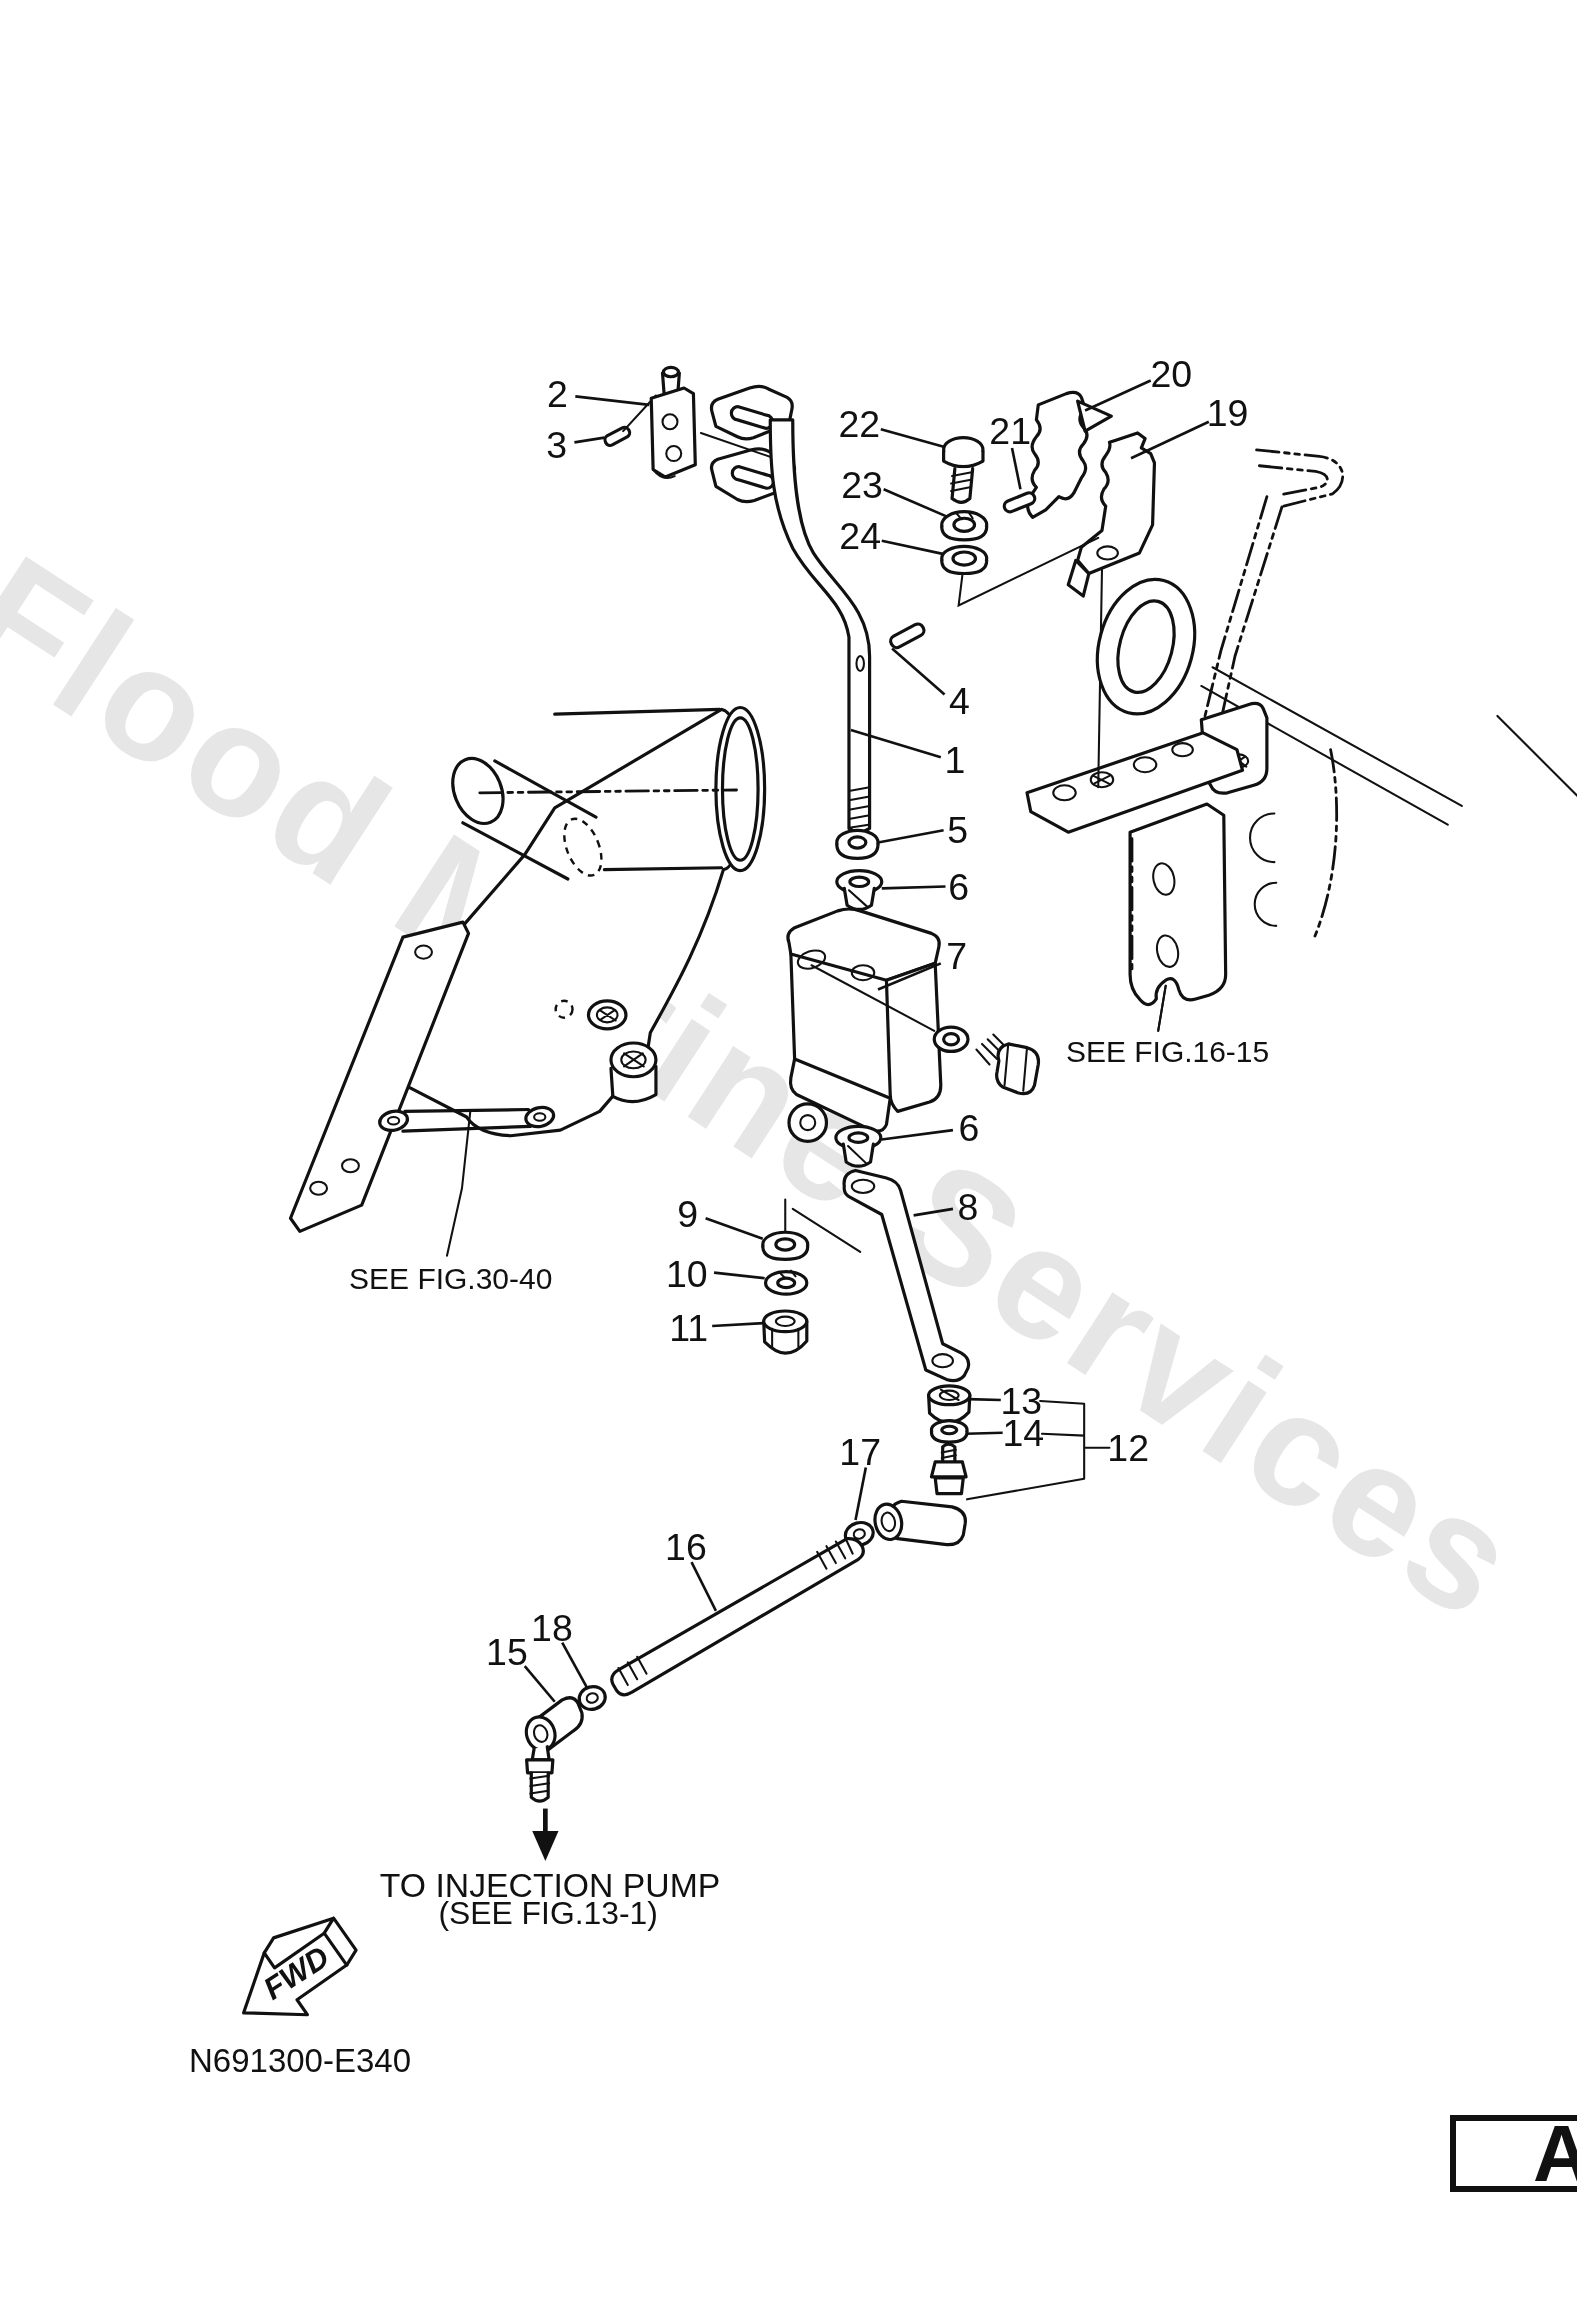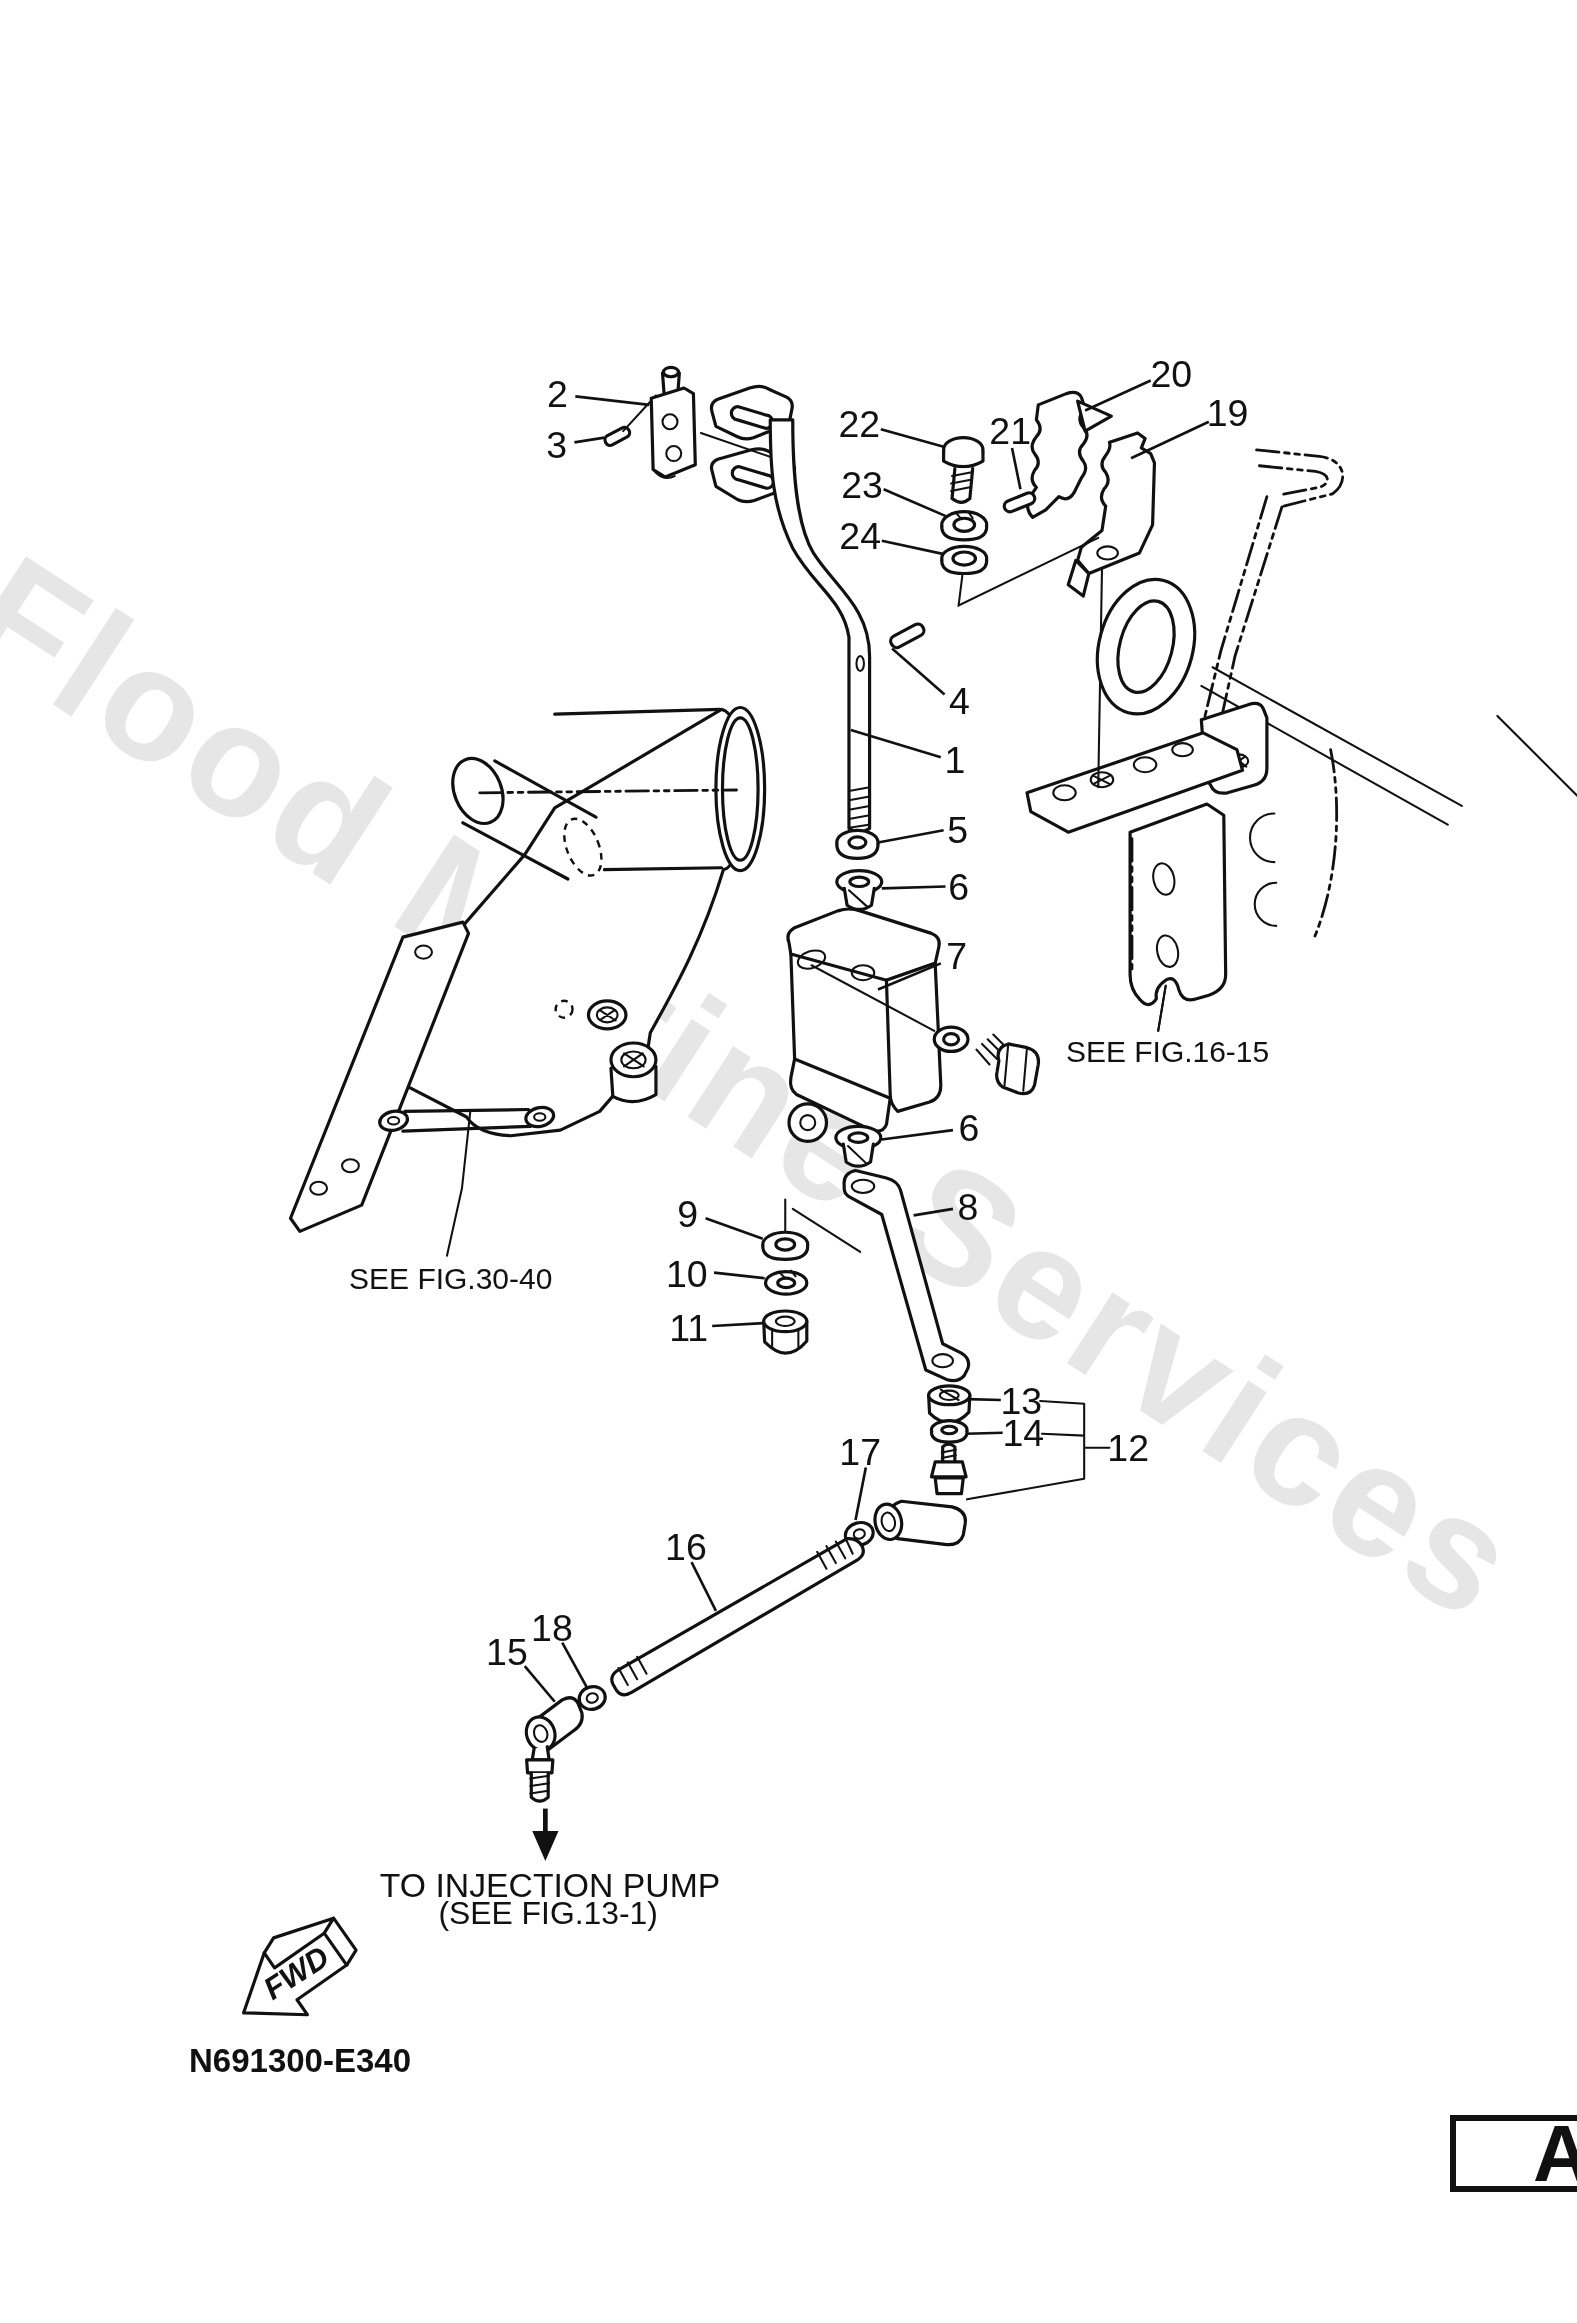--- a/index.html
+++ b/index.html
@@ -13,21 +13,21 @@
   .ln{stroke:#111;stroke-width:3.4;fill:none;stroke-linecap:round;stroke-linejoin:round;}
   .lnw{stroke:#111;stroke-width:3.4;fill:#fff;stroke-linecap:round;stroke-linejoin:round;}
   .thin{stroke:#111;stroke-width:2.2;fill:none;stroke-linecap:round;}
   .phan{stroke:#111;stroke-width:3;fill:none;stroke-linecap:round;stroke-linejoin:round;
         stroke-dasharray:24 6 5 6 5 6;}
   .dash{stroke:#111;stroke-width:2.6;fill:none;stroke-dasharray:7 6;}
   .page-tab{position:absolute;left:1450px;top:2115px;width:159px;height:77px;
             border:6.6px solid #111;box-sizing:border-box;z-index:2;
             display:flex;align-items:center;justify-content:flex-end;padding-right:13px;}
   .page-tab span{font-size:79px;font-weight:bold;color:#111;line-height:1;}
-  .code{position:absolute;left:189px;top:2042px;font-size:33px;color:#111;z-index:2;font-weight:bold;}
+  .code{position:absolute;left:189px;top:2042px;font-size:33px;color:#111;z-index:2;}
 </style>
 </head>
 <body>
 
 <div class="page">
 
   <div class="watermark" style="color: rgb(230, 230, 230);">Flood Marine Services</div>
 
   <svg class="art" width="1578" height="2324" viewBox="0 0 1684 2480">
 

